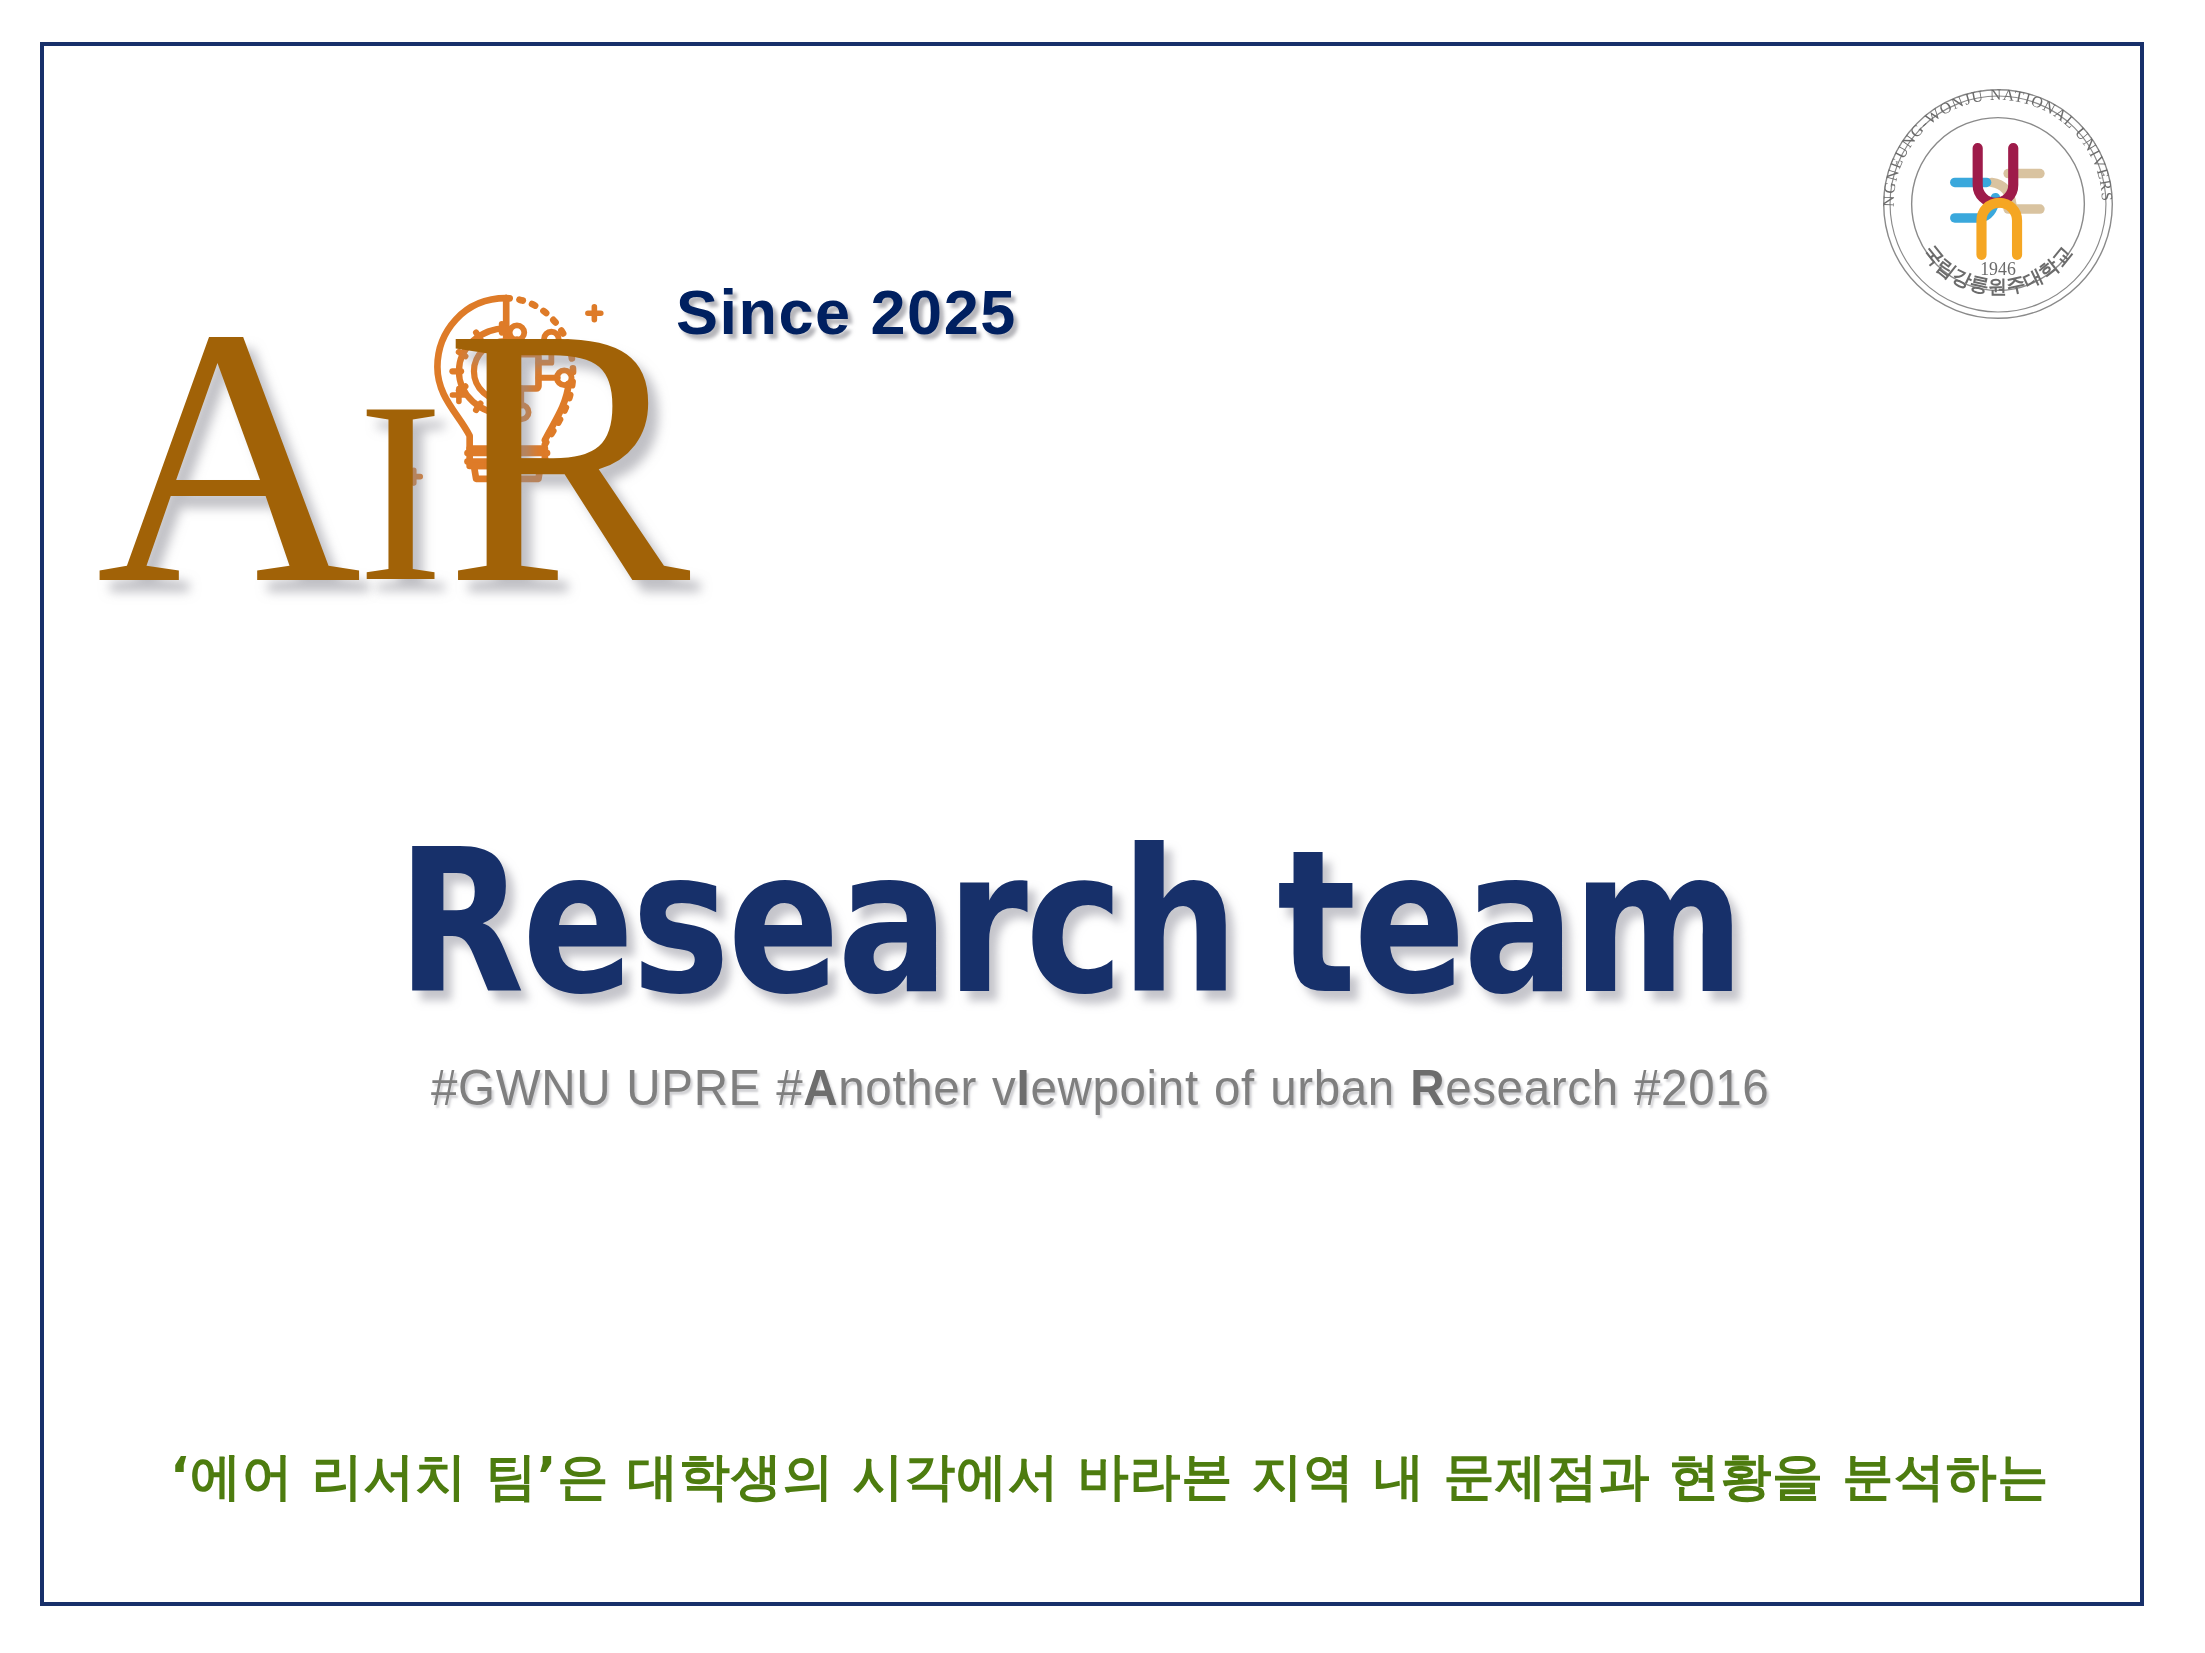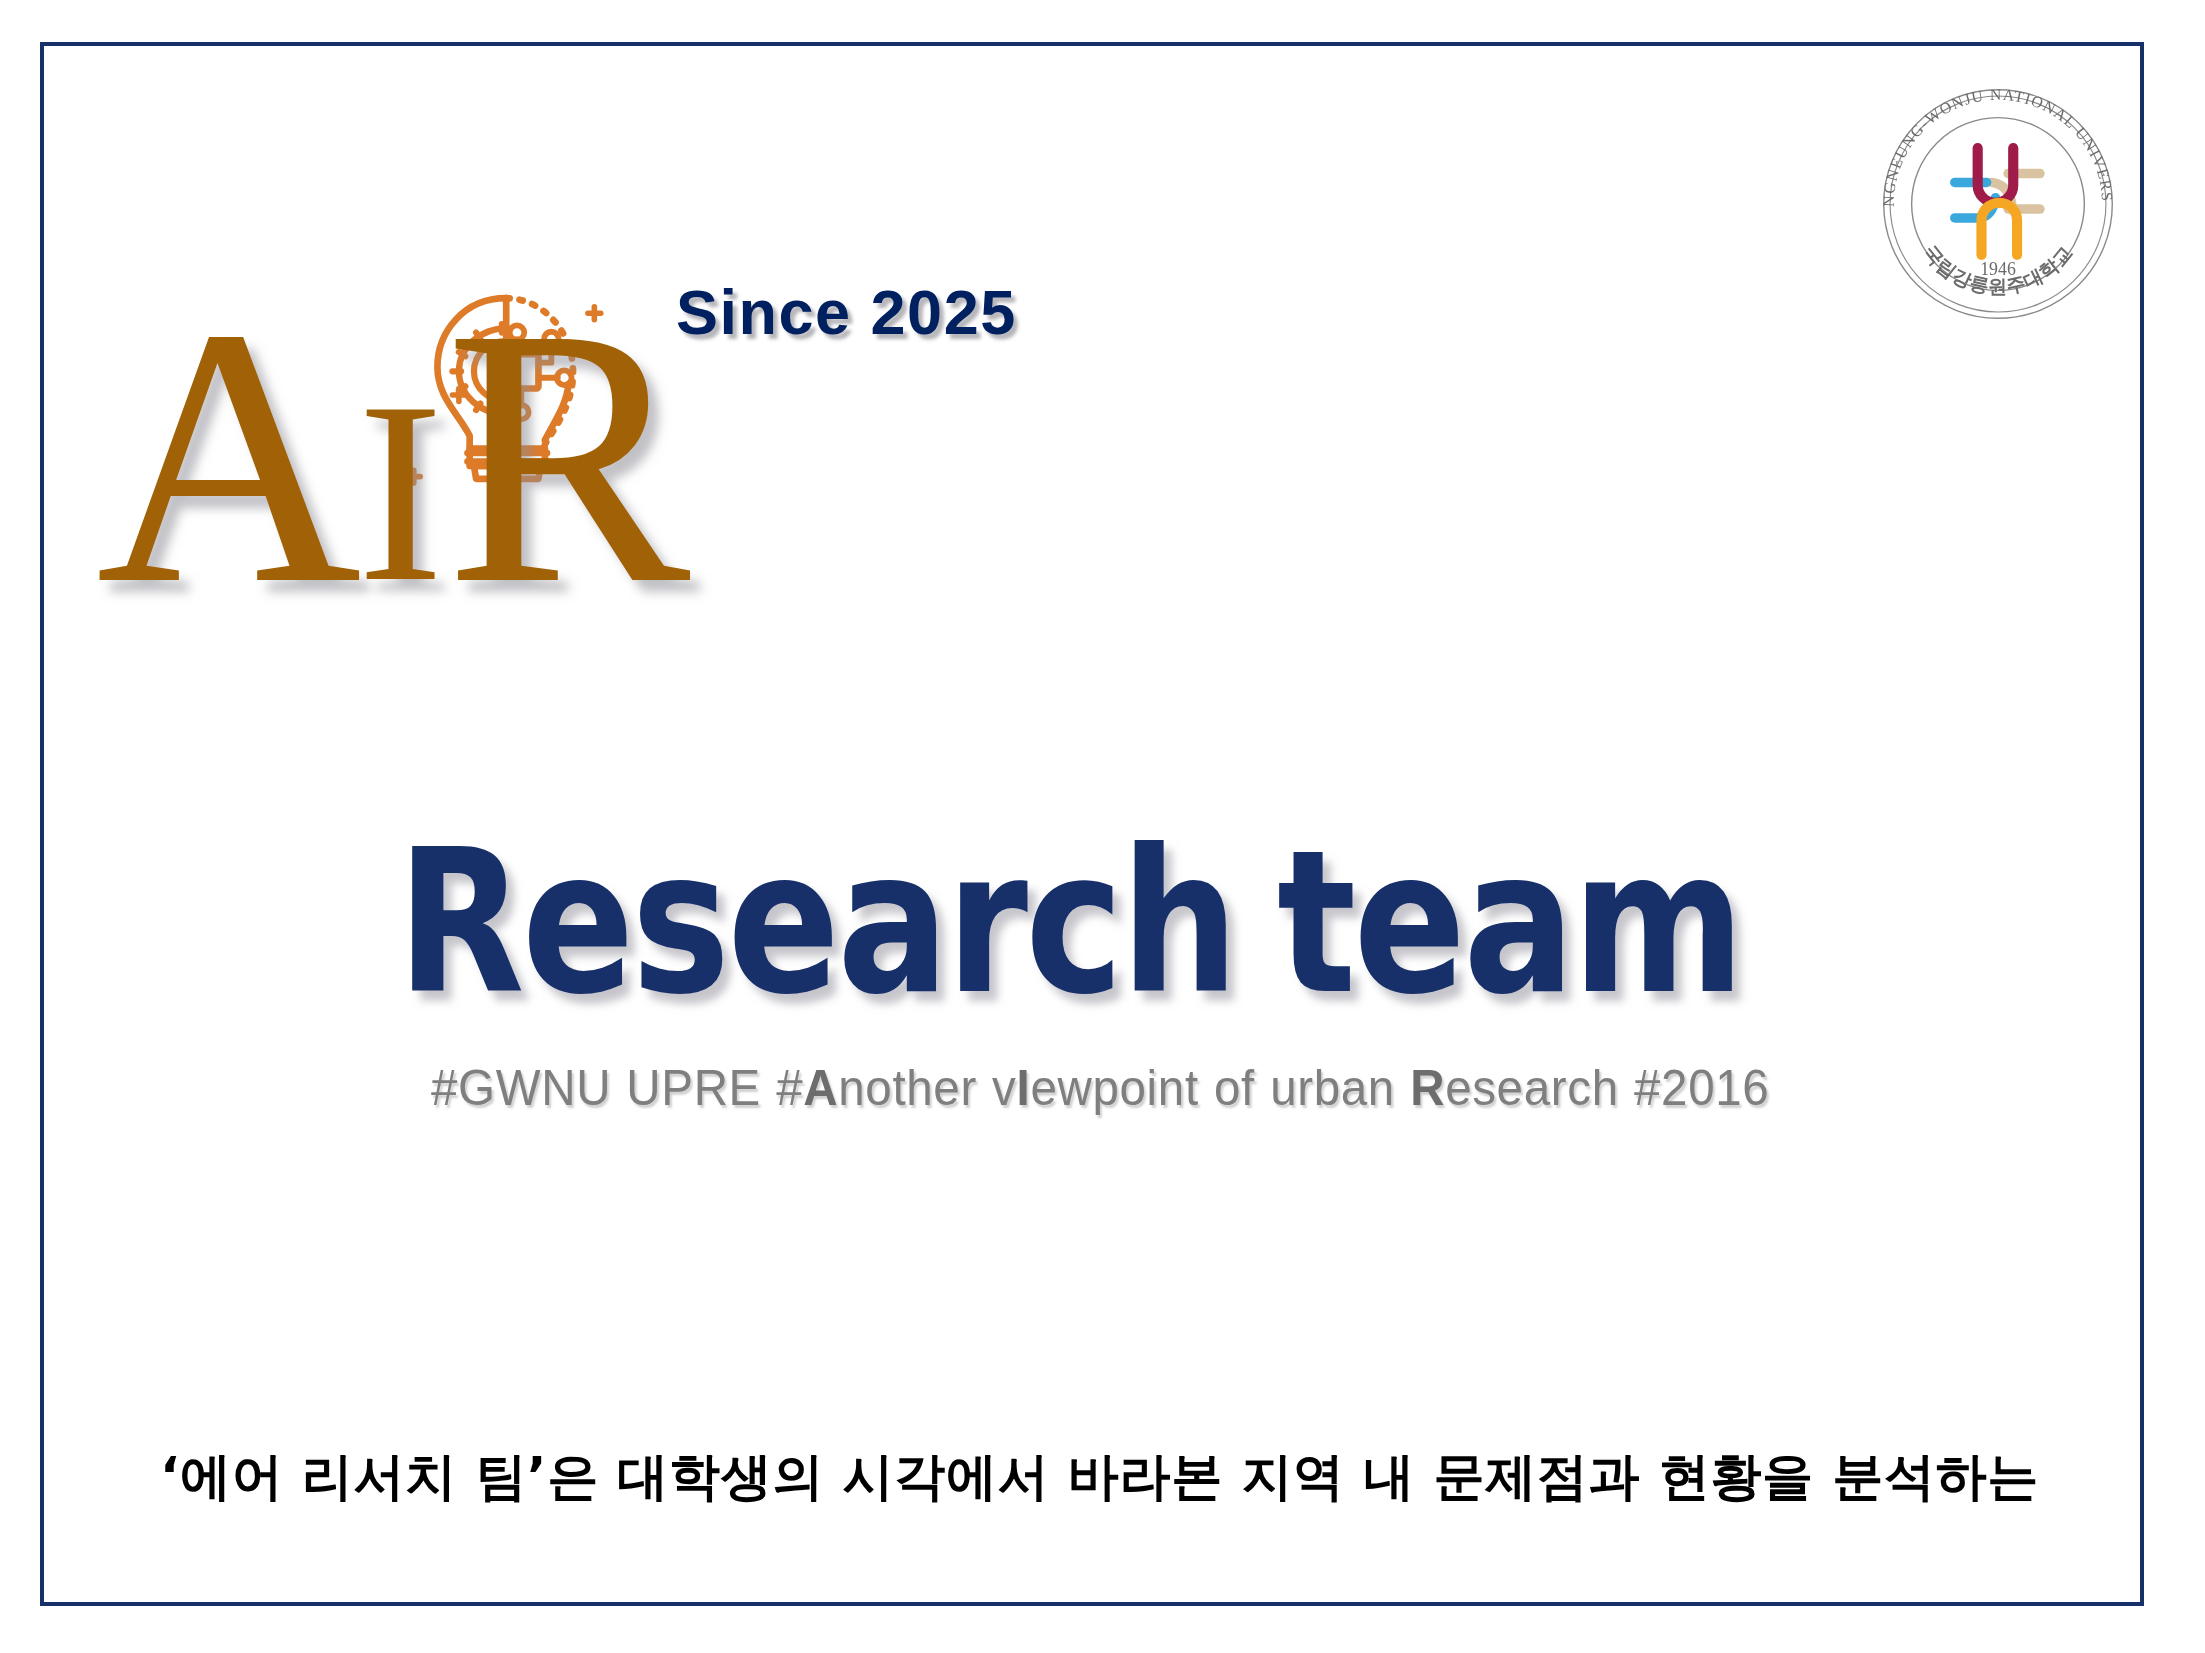--- a/index.html
+++ b/index.html
@@ -99,28 +99,28 @@
     text-shadow:2.2px 2.9px 2.2px rgba(170,170,175,0.55);
     transform:scaleX(0.95);
     transform-origin:left center;
   }
   #tags .b{font-weight:bold;color:#6d6d6d;}
   #tags .sp{display:inline-block;width:16px;}
 
   
   #kor{
     position:absolute;
-    left:74px; top:1444px;
+    left:84px; top:1444px;
     width:2051px;
     text-align:center;
     font-family:"DejaVu Sans","Liberation Sans",sans-serif;
     font-size:51px;
     font-weight:bold;
     line-height:1.28;
-    color:#000000;
+    color:#4d7c0f;
     letter-spacing:0.7px;
   }
   #kor .line{display:block;white-space:nowrap;}
 </style>
 </head>
 <body>
 
 <div id="slide">
 
   <div id="frame"></div>

